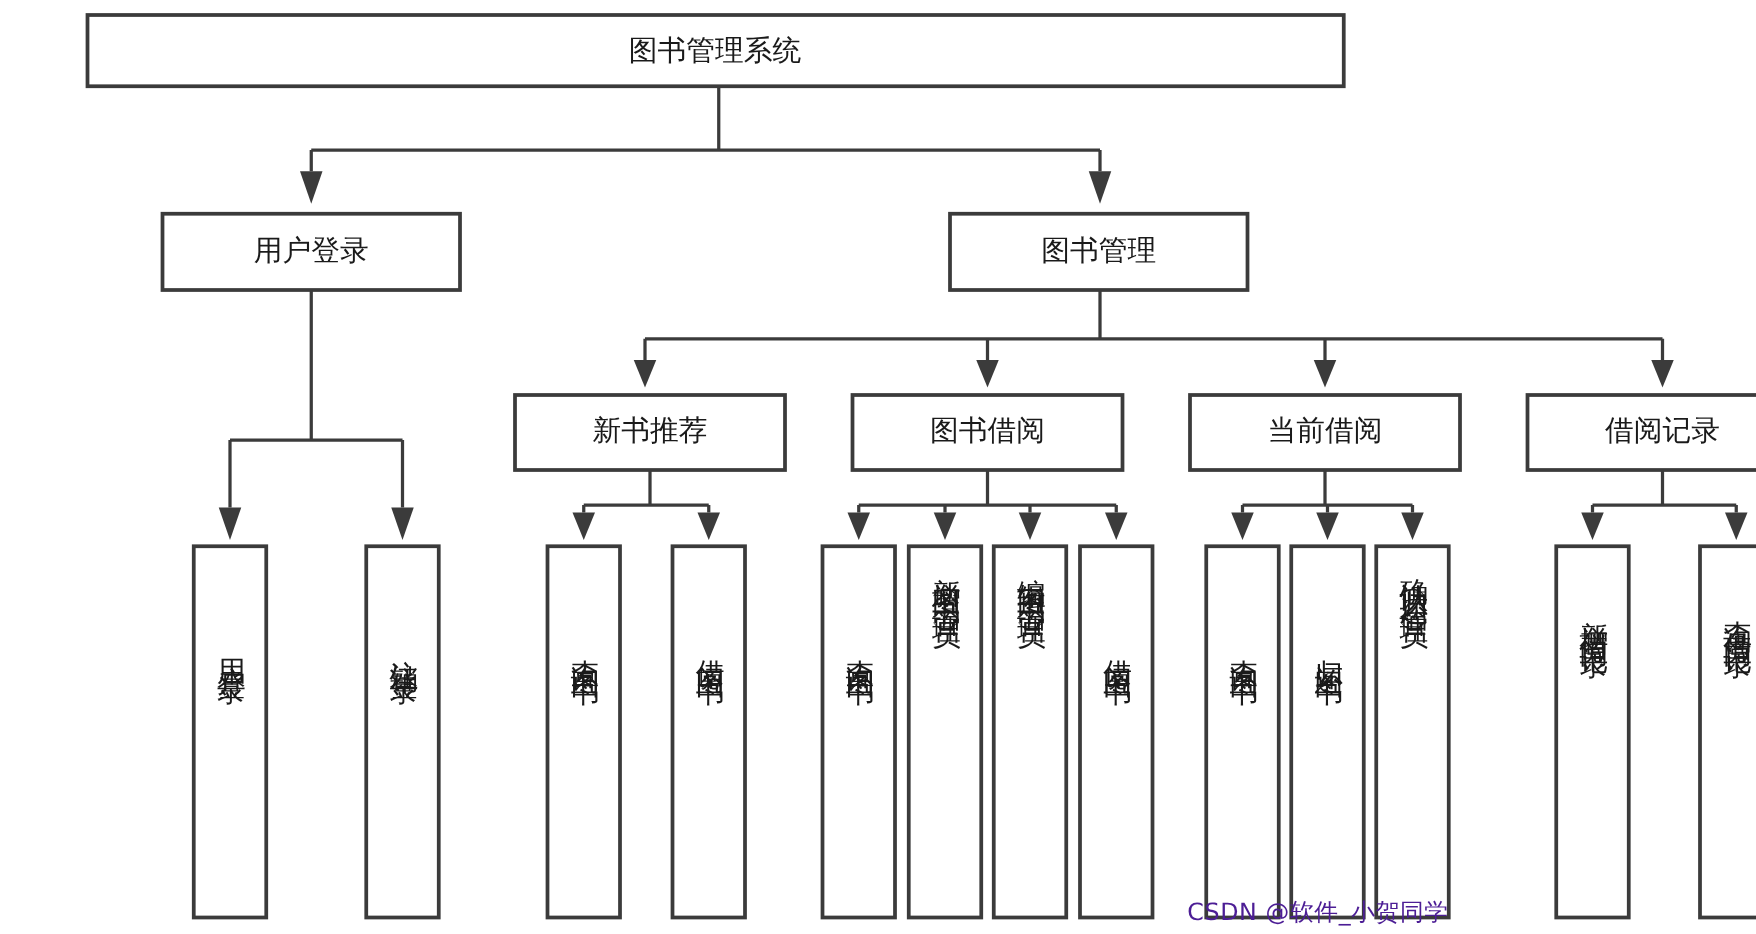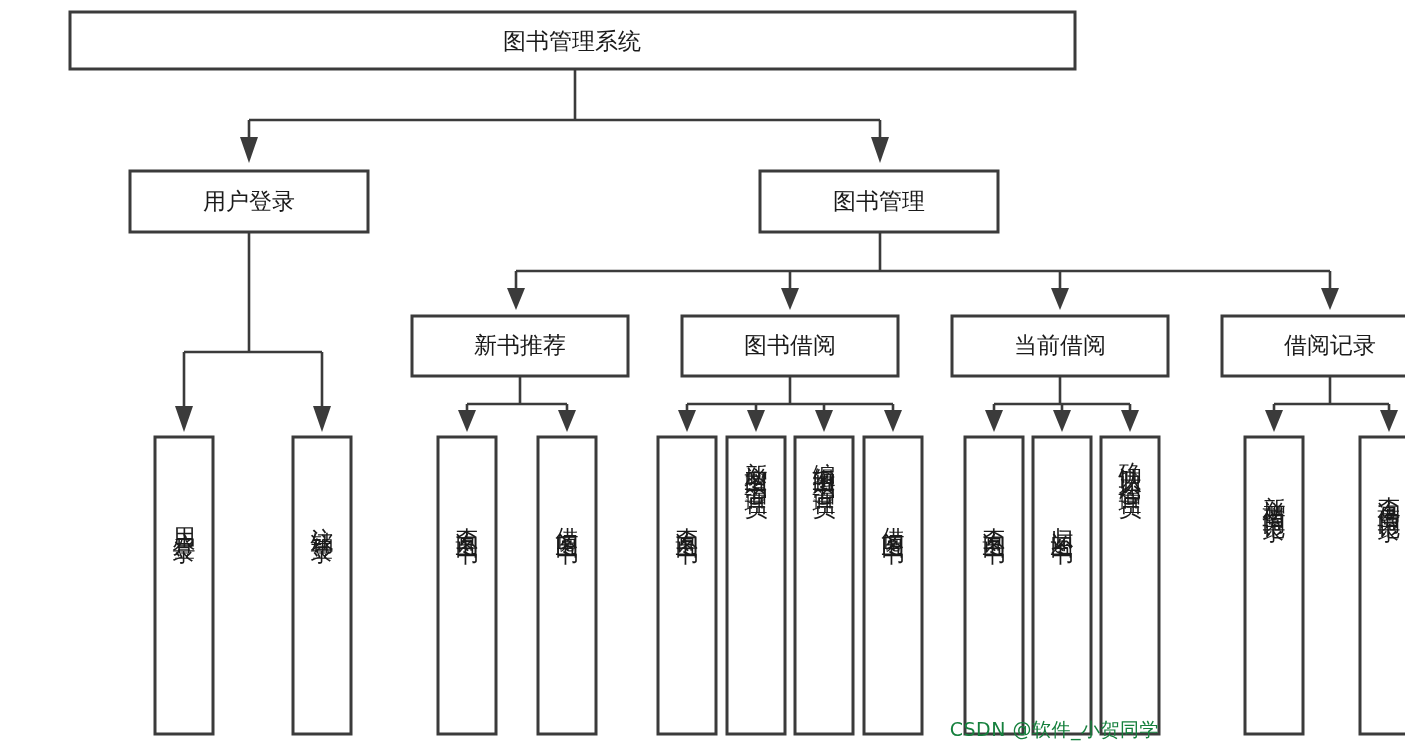--- a/index.html
+++ b/index.html
@@ -65,21 +65,21 @@
     letter-spacing: 5px;
     color: #1a1a1a;
     white-space: nowrap;
   }
   .watermark {
     position: absolute;
     right: 8px;
     bottom: 4px;
     font-family: "DejaVu Sans", "Liberation Sans", sans-serif;
     font-size: 19px;
-    color: #15803d;
+    color: #4c1d95;
     white-space: nowrap;
     letter-spacing: 0.5px;
   }
 </style>
 </head>
 <body>
 
 <div id="diagram-root">
 
   <svg class="flowchart" viewBox="0 0 1405 747" xmlns="http://www.w3.org/2000/svg">

